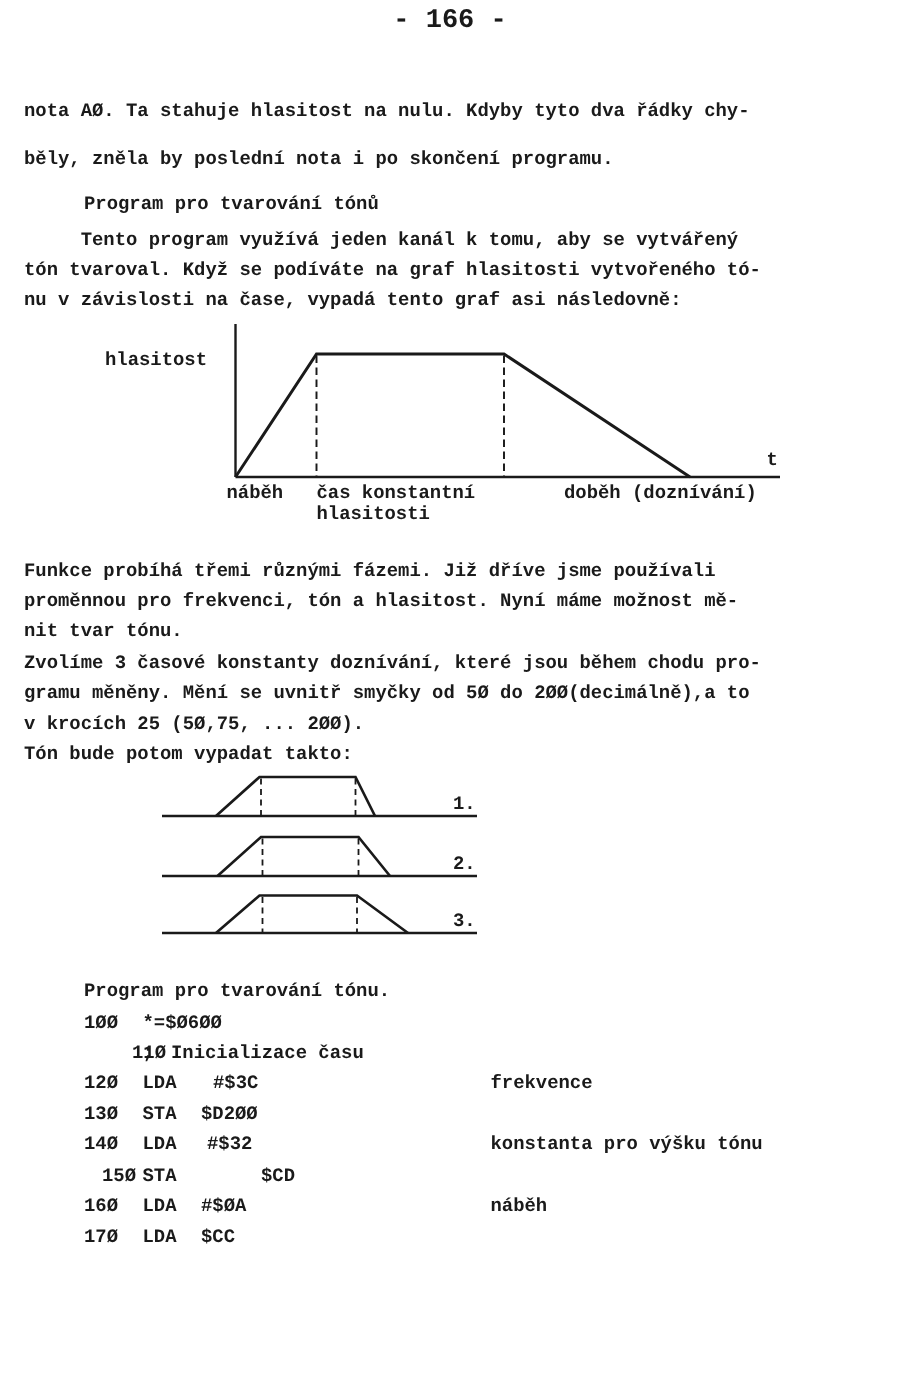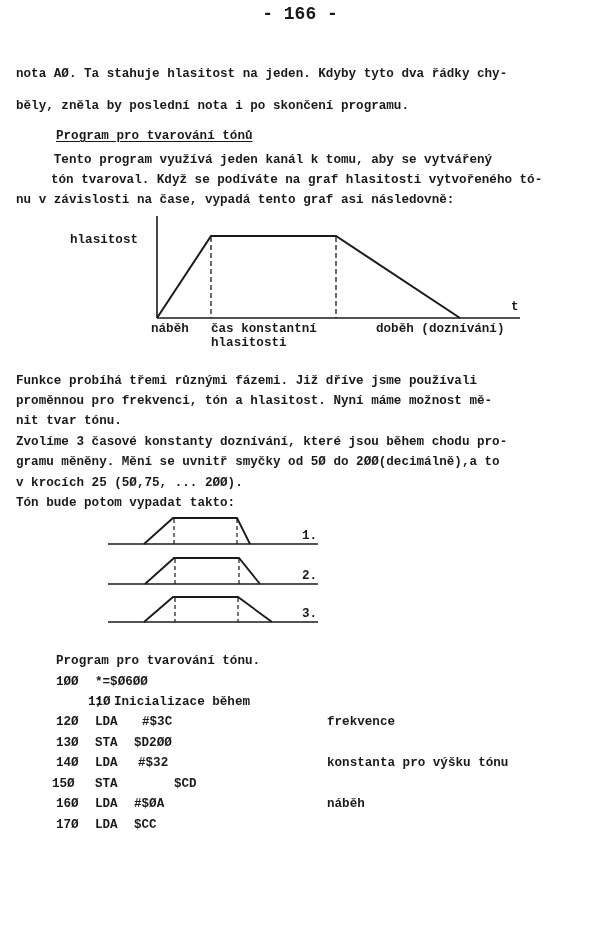--- a/index.html
+++ b/index.html
@@ -3,36 +3,36 @@
 <meta charset="utf-8">
 <style>
   html, body { margin: 0; padding: 0; }
   body {
     width: 600px; height: 926px; background: #ffffff; position: relative; overflow: hidden;
     font-family: "Liberation Mono", "DejaVu Sans Mono", monospace;
     font-weight: bold; color: #1a1a1a; font-size: 12.6px;
   }
   .line { position: absolute; white-space: pre; line-height: 16px; letter-spacing: 0px; }
   .pagenum { left: 0; width: 600px; text-align: center; top: 6px; font-size: 18px; }
-  .heading { text-decoration: underline; text-underline-offset: 2px; padding-left: 40px; }
+  .heading { text-underline-offset: 2px; padding-left: 40px; }
   svg { position: absolute; left: 0; top: 0; }
   .lbl { position: absolute; white-space: pre; line-height: 14px; }
 </style>
 </head>
 <body>
 
 <div class="line pagenum">- 166 -</div>
 
-<div class="line" style="left:16px; top:66px;">nota AØ. Ta stahuje hlasitost na jeden. Kdyby tyto dva řádky chy-</div>
+<div class="line" style="left:16px; top:66px;">nota AØ. Ta stahuje hlasitost na nulu. Kdyby tyto dva řádky chy-</div>
 <div class="line" style="left:16px; top:98px;">běly, zněla by poslední nota i po skončení programu.</div>
 
 <div class="line heading" style="left:16px; top:128px;">Program pro tvarování tónů</div>
 
 <div class="line" style="left:16px; top:152px;">     Tento program využívá jeden kanál k tomu, aby se vytvářený</div>
-<div class="line" style="left:16px; top:172px;margin-left:35px;">tón tvaroval. Když se podíváte na graf hlasitosti vytvořeného tó-</div>
+<div class="line" style="left:16px; top:172px;">tón tvaroval. Když se podíváte na graf hlasitosti vytvořeného tó-</div>
 <div class="line" style="left:16px; top:192px;">nu v závislosti na čase, vypadá tento graf asi následovně:</div>
 
 <svg width="600" height="926">
   <g stroke="#1a1a1a" fill="none">
 
     <line x1="157" y1="216" x2="157" y2="318" stroke-width="1.6"></line>
 
     <line x1="157" y1="318" x2="520" y2="318" stroke-width="1.6"></line>
 
     <polyline points="157,318 211,236 336,236 460,318" stroke-width="2"></polyline>
@@ -82,41 +82,41 @@
 <div class="line" style="left:56px; top:653px;">Program pro tvarování tónu.</div>
 
 <div>
   <div>
     <div class="line" style="left:56px; top:674px;">1ØØ</div>
     <div class="line" style="left:95px; top:674px;">*=$Ø6ØØ</div>
   </div>
   <div>
     <div class="line" style="left:56px; top:694px;margin-left:32px;">11Ø</div>
     <div class="line" style="left:95px; top:694px;">;</div>
-    <div class="line" style="left:114px; top:694px;">Inicializace během</div>
+    <div class="line" style="left:114px; top:694px;">Inicializace času</div>
   </div>
   <div>
     <div class="line" style="left:56px; top:714px;">12Ø</div>
     <div class="line" style="left:95px; top:714px;">LDA</div>
     <div class="line" style="left:142px; top:714px;">#$3C</div>
     <div class="line" style="left:327px; top:714px;">frekvence</div>
   </div>
   <div>
     <div class="line" style="left:56px; top:735px;">13Ø</div>
     <div class="line" style="left:95px; top:735px;">STA</div>
     <div class="line" style="left:134px; top:735px;">$D2ØØ</div>
   </div>
   <div>
     <div class="line" style="left:56px; top:755px;">14Ø</div>
     <div class="line" style="left:95px; top:755px;">LDA</div>
     <div class="line" style="left:138px; top:755px;">#$32</div>
     <div class="line" style="left:327px; top:755px;">konstanta pro výšku tónu</div>
   </div>
   <div>
-    <div class="line" style="left:52px; top:776px;">15Ø</div>
+    <div class="line" style="left:68px; top:776px;">15Ø</div>
     <div class="line" style="left:95px; top:776px;">STA</div>
     <div class="line" style="left:134px; top:776px;margin-left:40px;">$CD</div>
   </div>
   <div>
     <div class="line" style="left:56px; top:796px;">16Ø</div>
     <div class="line" style="left:95px; top:796px;">LDA</div>
     <div class="line" style="left:134px; top:796px;">#$ØA</div>
     <div class="line" style="left:327px; top:796px;">náběh</div>
   </div>
   <div>

